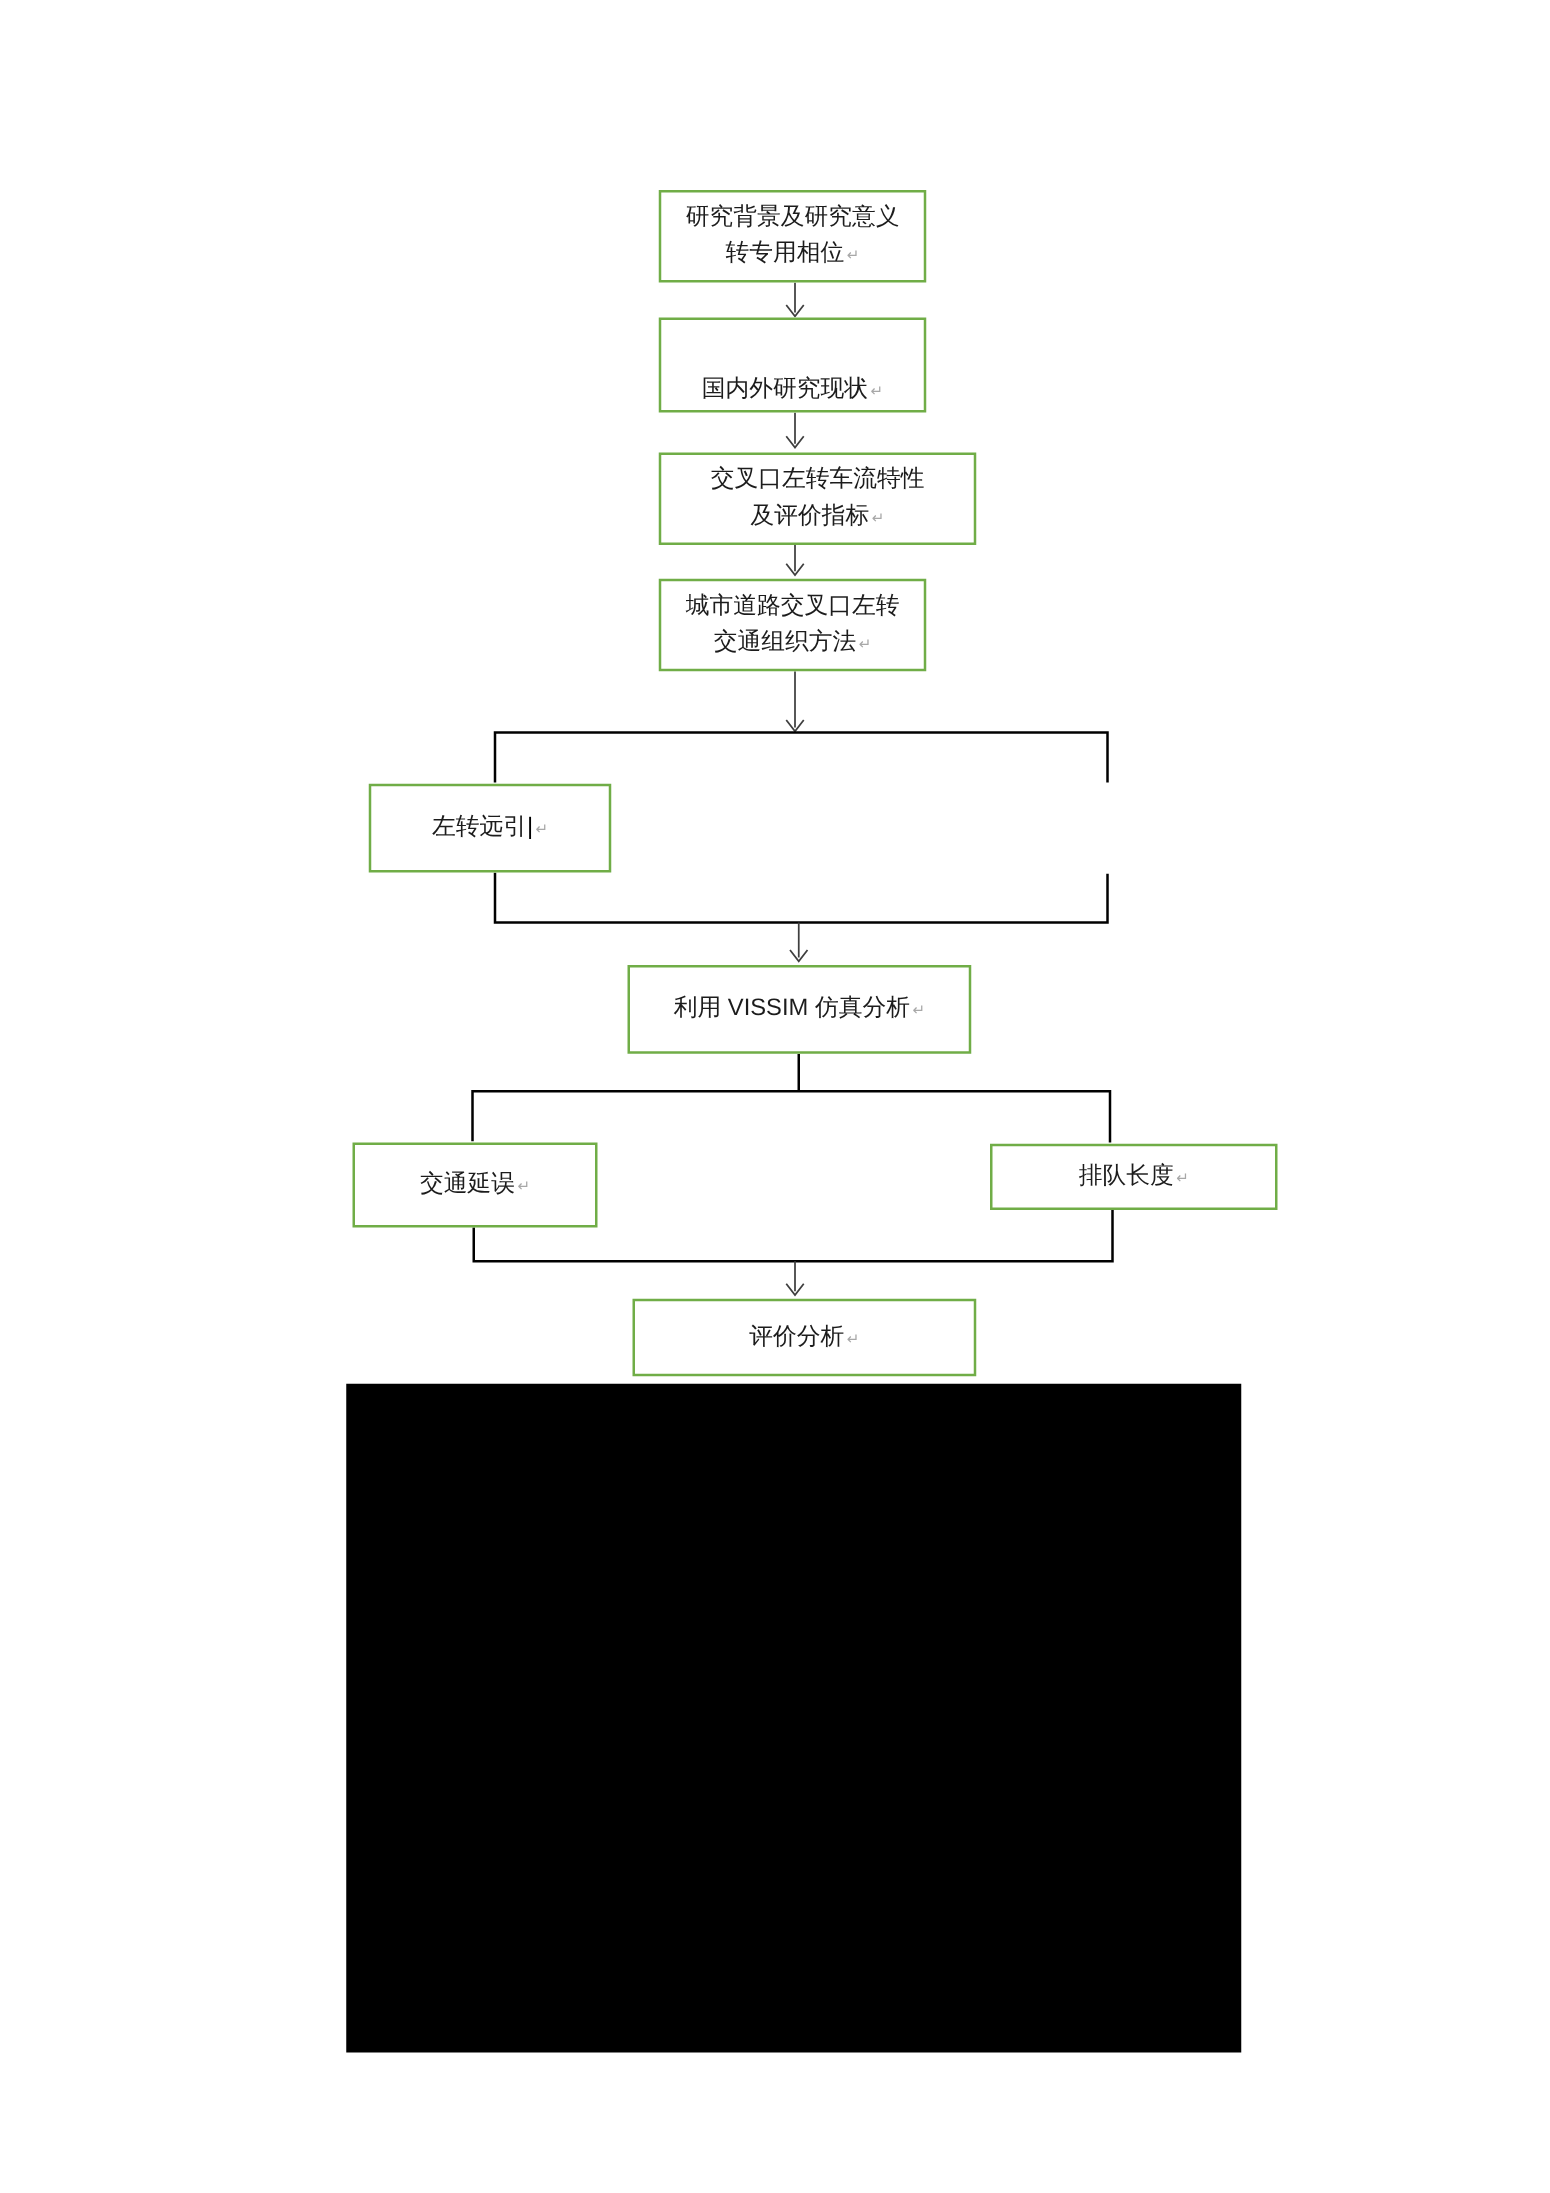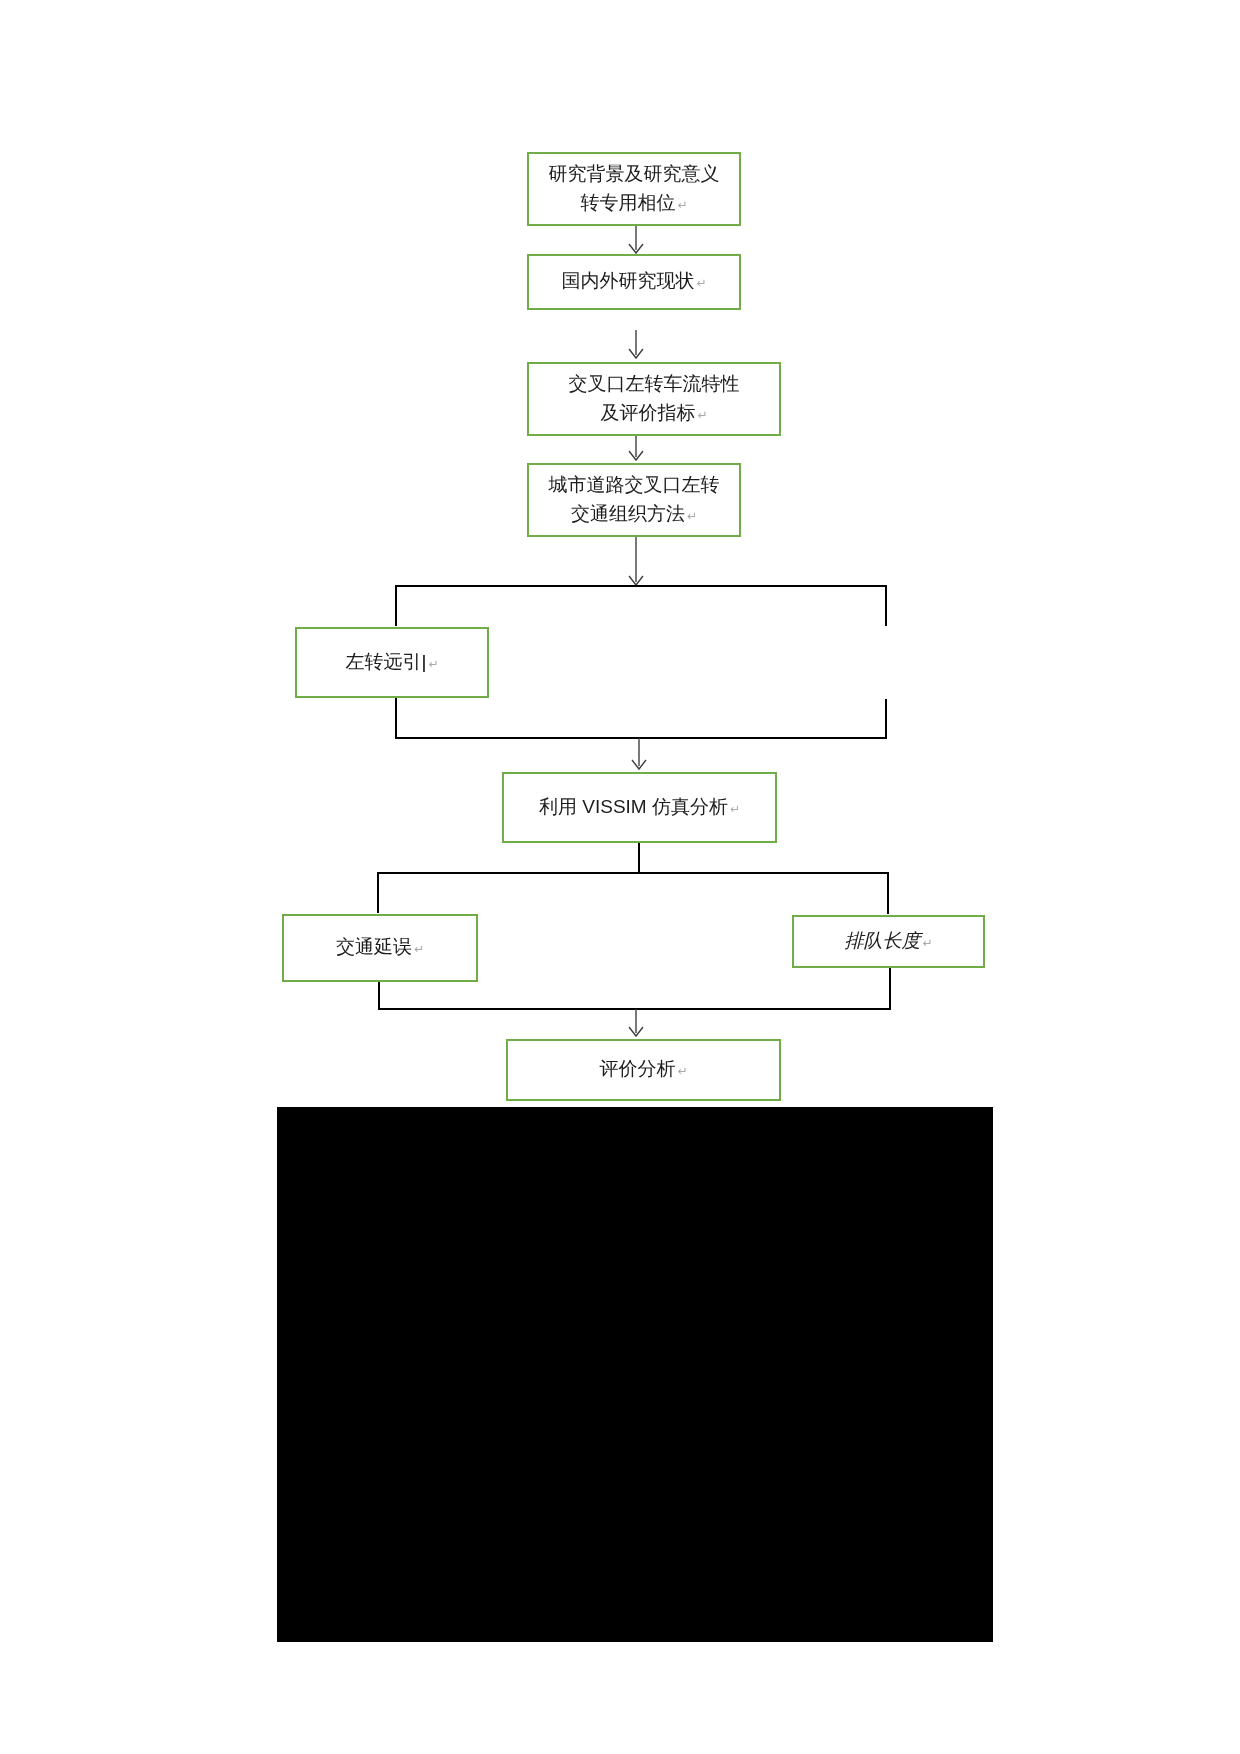--- a/index.html
+++ b/index.html
@@ -78,21 +78,21 @@
     <path d="M629 1027 L636 1036 L643 1027" stroke="#3f3f3f" stroke-width="1.4" fill="none"></path>
   </svg>
 
   <div class="node" style="left:527px; top:152px; width:214px; height:74px;">
     <div class="node-label">
       <span>研究背景及研究意义</span><br>
       <span>转专用相位</span><span class="pmark">↵</span>
     </div>
   </div>
 
-  <div class="node" style="left:527px; top:254px; width:214px; height:56px;">
+  <div class="node" style="left:527px; top:254px; width:214px; height:76px;align-items:flex-end;">
     <div class="node-label">
       <span>国内外研究现状</span><span class="pmark">↵</span>
     </div>
   </div>
 
   <div class="node" style="left:527px; top:362px; width:254px; height:74px;">
     <div class="node-label">
       <span>交叉口左转车流特性</span><br>
       <span>及评价指标</span><span class="pmark">↵</span>
     </div>
@@ -117,21 +117,21 @@
       <span>利用 VISSIM 仿真分析</span><span class="pmark">↵</span>
     </div>
   </div>
 
   <div class="node" style="left:282px; top:914px; width:196px; height:68px;">
     <div class="node-label">
       <span>交通延误</span><span class="pmark">↵</span>
     </div>
   </div>
 
-  <div class="node" style="left:792px; top:915px; width:193px; height:53px;font-style:italic;">
+  <div class="node" style="left:792px; top:915px; width:230px; height:53px;">
     <div class="node-label">
       <span>排队长度</span><span class="pmark">↵</span>
     </div>
   </div>
 
   <div class="node" style="left:506px; top:1039px; width:275px; height:62px;">
     <div class="node-label">
       <span>评价分析</span><span class="pmark">↵</span>
     </div>
   </div>

